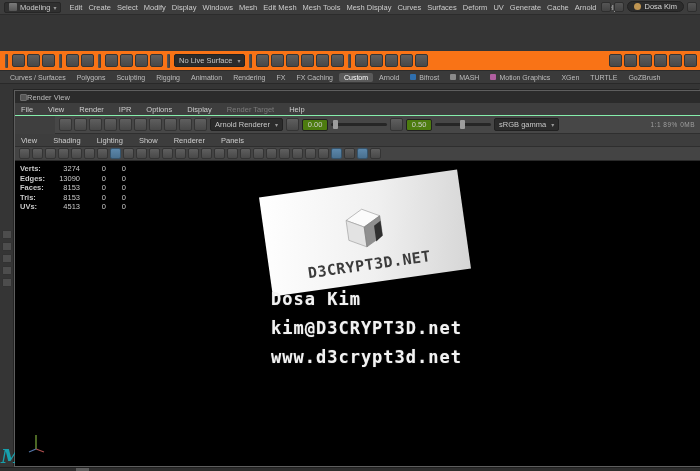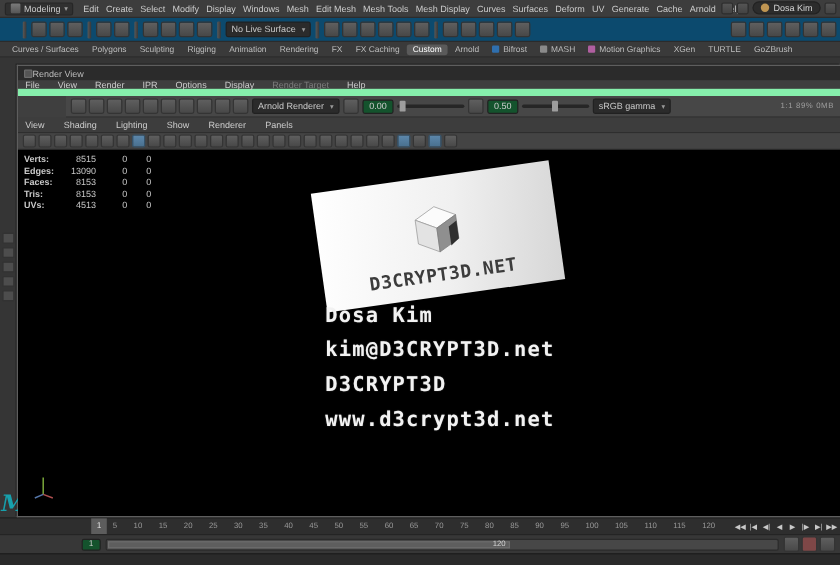--- a/index.html
+++ b/index.html
@@ -16,22 +16,22 @@
   .menus { display:flex; gap:0; overflow:hidden; }
   .menu-item { margin-right:6px; cursor:default; }
   .menu-item.disabled { color:#7c7c7c; }
   .menubar-right { position:absolute; right:3px; top:1px; display:flex; align-items:center; gap:3px; }
   .mb-ic { width:10px; height:10px; background:linear-gradient(#555,#434343); border:1px solid #2e2e2e; border-radius:2px; }
   .user-chip { display:flex; align-items:center; gap:3px; background:#2c2c2c; border:1px solid #222;
                border-radius:7px; height:11px; padding:0 6px; font-size:7.5px; color:#d6d6d6; }
   .avatar { width:7px; height:7px; border-radius:50%; background:#bf9552; }
 
   
-  .statusline { height:20px; background:#0c4a6e; border-bottom:1px solid #2b2b2b;
-                display:flex; align-items:center; padding:0 17px; gap:2px; position:relative; }
+  .statusline { height:20px; background:#f97316; border-bottom:1px solid #2b2b2b;
+                display:flex; align-items:center; padding:0 3px; gap:2px; position:relative;margin-top:36px; }
   .sl-group { display:flex; gap:2px; align-items:center; }
   .sl-sep { width:3px; height:14px; background:linear-gradient(90deg,#585858,#383838); border-radius:1px; margin:0 2px; }
   .ic { width:13px; height:13px; background:linear-gradient(#5f5f5f,#484848); border:1px solid #343434; border-radius:2px; }
   .combo { display:flex; align-items:center; gap:5px; background:#2b2b2b; border:1px solid #212121;
            border-radius:2px; height:13px; padding:0 4px; font-size:7.5px; color:#c8c8c8; }
   .sl-right { position:absolute; right:3px; display:flex; gap:2px; }
 
   
   .shelf { height:13px; background:#3a3a3a; border-bottom:1px solid #292929;
            display:flex; align-items:center; padding:0 5px; gap:1px; overflow:hidden; }
@@ -44,25 +44,25 @@
   .left-strip { width:14px; display:flex; flex-direction:column; align-items:center; padding-top:140px; gap:3px; }
   .strip-ic { width:10px; height:9px; background:#4d4d4d; border:1px solid #323232; border-radius:1px; }
   .maya-logo { position:absolute; left:1px; bottom:1px; font-family:"DejaVu Serif",serif; font-style:italic;
                font-weight:bold; font-size:19px; color:#17a0ac; line-height:1; }
 
   .window { flex:1; display:flex; flex-direction:column; border:1px solid #5e5e5e; border-right:none;
             background:#3f3f3f; box-shadow:-1px -1px 0 #242424; min-width:0; }
   .win-title { height:12px; background:#2b2b2b; display:flex; align-items:center; gap:0;
                padding:0 5px; font-size:7.5px; color:#bcbcbc; }
   .win-title-ic { width:7px; height:7px; background:#555; border:1px solid #6c6c6c; border-radius:1px; }
-  .win-menubar { height:13px; background:#3e3e3e; border-bottom:6px solid #86efac;
+  .win-menubar { height:13px; background:#3e3e3e; border-bottom:1px solid #86efac;
                  display:flex; align-items:center; gap:9px; padding:0 6px; font-size:7.5px; color:#cdcdcd; }
   .rv-toolbar { height:18px; background:#474747; border-bottom:1px solid #2f2f2f;
                 display:flex; align-items:center; gap:3px; padding:0 4px; position:relative;margin-left:40px; }
-  .field { background:#14532d; border:1px solid #212121; border-radius:2px; height:12px; min-width:26px;
+  .field { background:#4d7c0f; border:1px solid #212121; border-radius:2px; height:12px; min-width:26px;
            display:flex; align-items:center; justify-content:center; font-size:7.5px; color:#cccccc; padding:0 3px; }
   .slider { width:56px; height:3px; background:#262626; border-radius:2px; position:relative; }
   .slider .handle { position:absolute; top:-3px; width:5px; height:9px; background:#9d9d9d; border-radius:1px; }
   .rv-info { position:absolute; right:5px; font-size:6.5px; color:#9f9f9f; letter-spacing:0.5px; }
   .panel-menubar { height:13px; background:#3d3d3d; border-bottom:1px solid #2e2e2e;
                    display:flex; align-items:center; gap:10px; padding:0 6px; font-size:7.5px; color:#cdcdcd; }
   .panel-toolbar { height:14px; background:#444444; border-bottom:1px solid #292929;
                    display:flex; align-items:center; gap:2px; padding:0 4px; overflow:hidden; }
   .pt .ic, .panel-toolbar .ic { width:11px; height:11px; }
   .panel-toolbar .ic.active { background:linear-gradient(#5c87ab,#49708f); border-color:#35536b; }
@@ -319,21 +319,21 @@
         <span class="ic"></span>
         <span class="ic active"></span>
         <span class="ic"></span>
         <span class="ic active"></span>
         <span class="ic"></span>
       </div>
 
     <div class="viewport">
       <div class="hud">
         <span class="lab">Verts:</span>
-        <span class="v">8515</span>
+        <span class="v">3274</span>
         <span class="v">0</span>
         <span class="v">0</span>
         <span class="lab">Edges:</span>
         <span class="v">13090</span>
         <span class="v">0</span>
         <span class="v">0</span>
         <span class="lab">Faces:</span>
         <span class="v">8153</span>
         <span class="v">0</span>
         <span class="v">0</span>
@@ -355,21 +355,20 @@
             <polygon points="40,11 23,20 23,40 40,31" fill="#8f8f8f" stroke="#7a7a7a" stroke-width="0.6"></polygon>
             <polygon points="40,16 33,20 33,36 40,31" fill="#2f2f2f"></polygon>
           </svg>
         </div>
         <div class="card-title">D3CRYPT3D.NET</div>
       </div>
 
       <div class="scene-lines">
           <span class="scene-line">Dosa Kim</span>
           <span class="scene-line">kim@D3CRYPT3D.net</span>
-          <span class="scene-line">D3CRYPT3D</span>
           <span class="scene-line">www.d3crypt3d.net</span>
         </div>
 
       <div class="axis">
         <svg width="20" height="22" viewBox="0 0 20 22">
           <line x1="9" y1="18" x2="9" y2="4" stroke="#7fae3c" stroke-width="1.2"></line>
           <line x1="9" y1="18" x2="17" y2="21" stroke="#b05050" stroke-width="1.2"></line>
           <line x1="9" y1="18" x2="2" y2="21" stroke="#5577aa" stroke-width="1.2"></line>
         </svg>
       </div>

